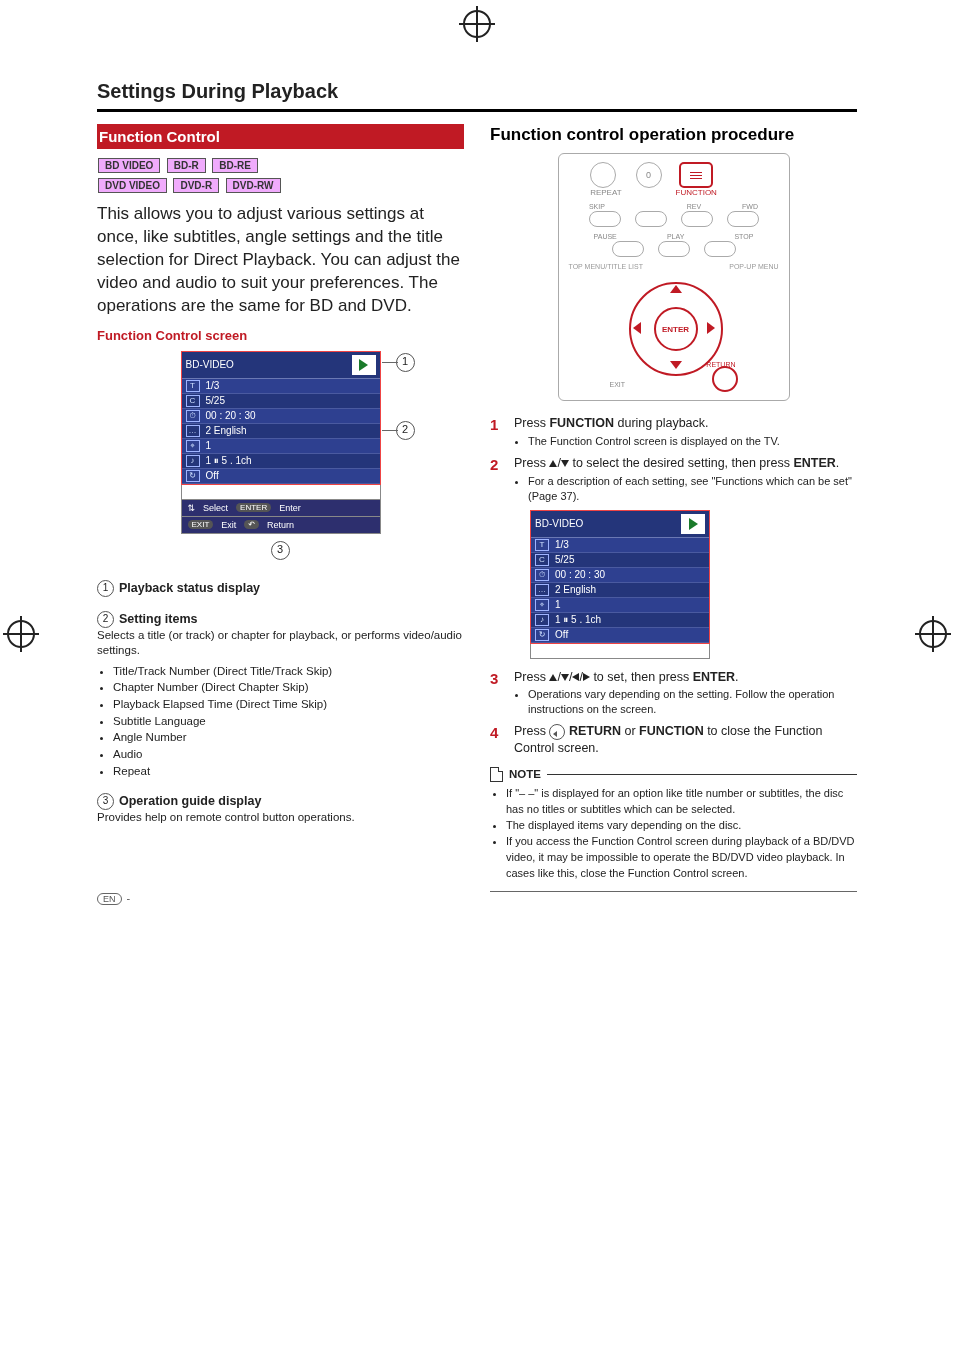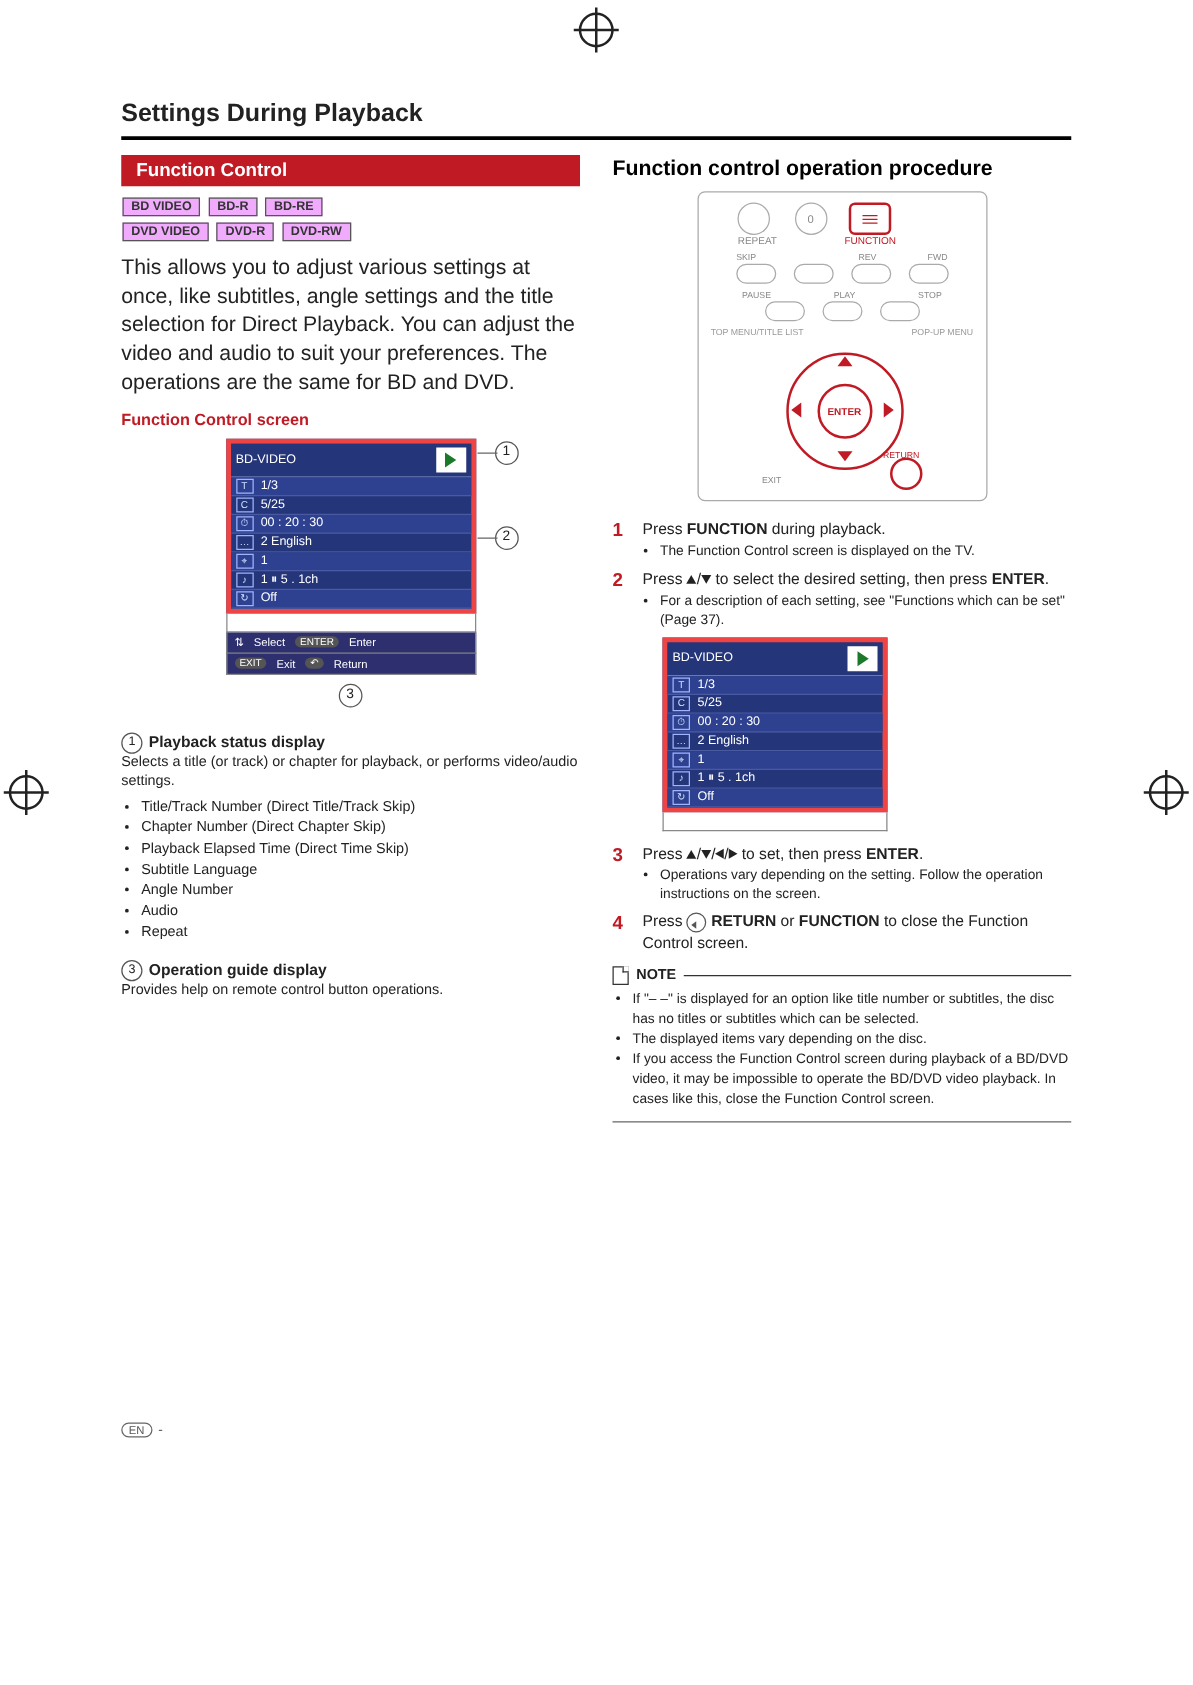--- a/index.html
+++ b/index.html
@@ -40,21 +40,21 @@
   .hr-thick { border-top: 3px solid #000; margin-bottom: 12px; }
   .cols {
     display: flex;
     gap: 26px;
   }
   .col { flex: 1 1 0; }
   .bar-heading {
     background: #c01a24;
     color: #fff;
     font-weight: bold;
-    padding: 4px 12px;
+    padding: 4px 2px;
     font-size: 15px;
     margin-bottom: 6px;
   }
   .right-heading {
     color: #000000;
     font-weight: bold;
     font-size: 17px;
     line-height: 1.25;
     margin-bottom: 8px;
   }
@@ -75,21 +75,21 @@
     font-weight: bold;
     font-size: 13px;
     margin: 10px 0 6px 0;
   }
   .fc-screen {
     width: 200px;
     margin: 8px auto 4px auto;
     position: relative;
   }
   .fc-display {
-    border: 4px solid #ef4444;
+    border: 1px solid #ef4444;
     background: #24357a;
     color: #fff;
     font-size: 10px;
   }
   .fc-title-row {
     display: flex;
     align-items: center;
     justify-content: space-between;
     background: #24357a;
     padding: 3px 4px;
@@ -409,20 +409,23 @@
         <span class="co-line" style="right:-17px; top:79px; width:16px;"></span>
         <span class="callout" style="left:90px; bottom:-26px;">3</span>
       </div>
 
       <div style="height:28px;"></div>
 
       <div class="desc-heading">
         <span class="num">1</span><span class="t">Playback status display</span>
       </div>
 
+      <div class="desc-heading">
+        <span class="num">2</span><span class="t">Setting items</span>
+      </div>
       <div class="small">Selects a title (or track) or chapter for playback, or performs video/audio settings.</div>
       <ul class="bul">
         <li>Title/Track Number (Direct Title/Track Skip)</li>
         <li>Chapter Number (Direct Chapter Skip)</li>
         <li>Playback Elapsed Time (Direct Time Skip)</li>
         <li>Subtitle Language</li>
         <li>Angle Number</li>
         <li>Audio</li>
         <li>Repeat</li>
       </ul>
@@ -590,16 +593,16 @@
       </div>
       <ul class="bul" style="font-size:11px;">
         <li>If "– –" is displayed for an option like title number or subtitles, the disc has no titles or subtitles which can be selected.</li>
         <li>The displayed items vary depending on the disc.</li>
         <li>If you access the Function Control screen during playback of a BD/DVD video, it may be impossible to operate the BD/DVD video playback. In cases like this, close the Function Control screen.</li>
       </ul>
       <div class="hr-thin"></div>
     </div>
   </div>
 
-  <div style="margin-top:240px; font-size:11px; color:#555;">
+  <div style="font-size:11px; color:#555;">
     <span class="en-badge">EN</span><span> -</span>
   </div>
 </div>
 
 </body></html>

